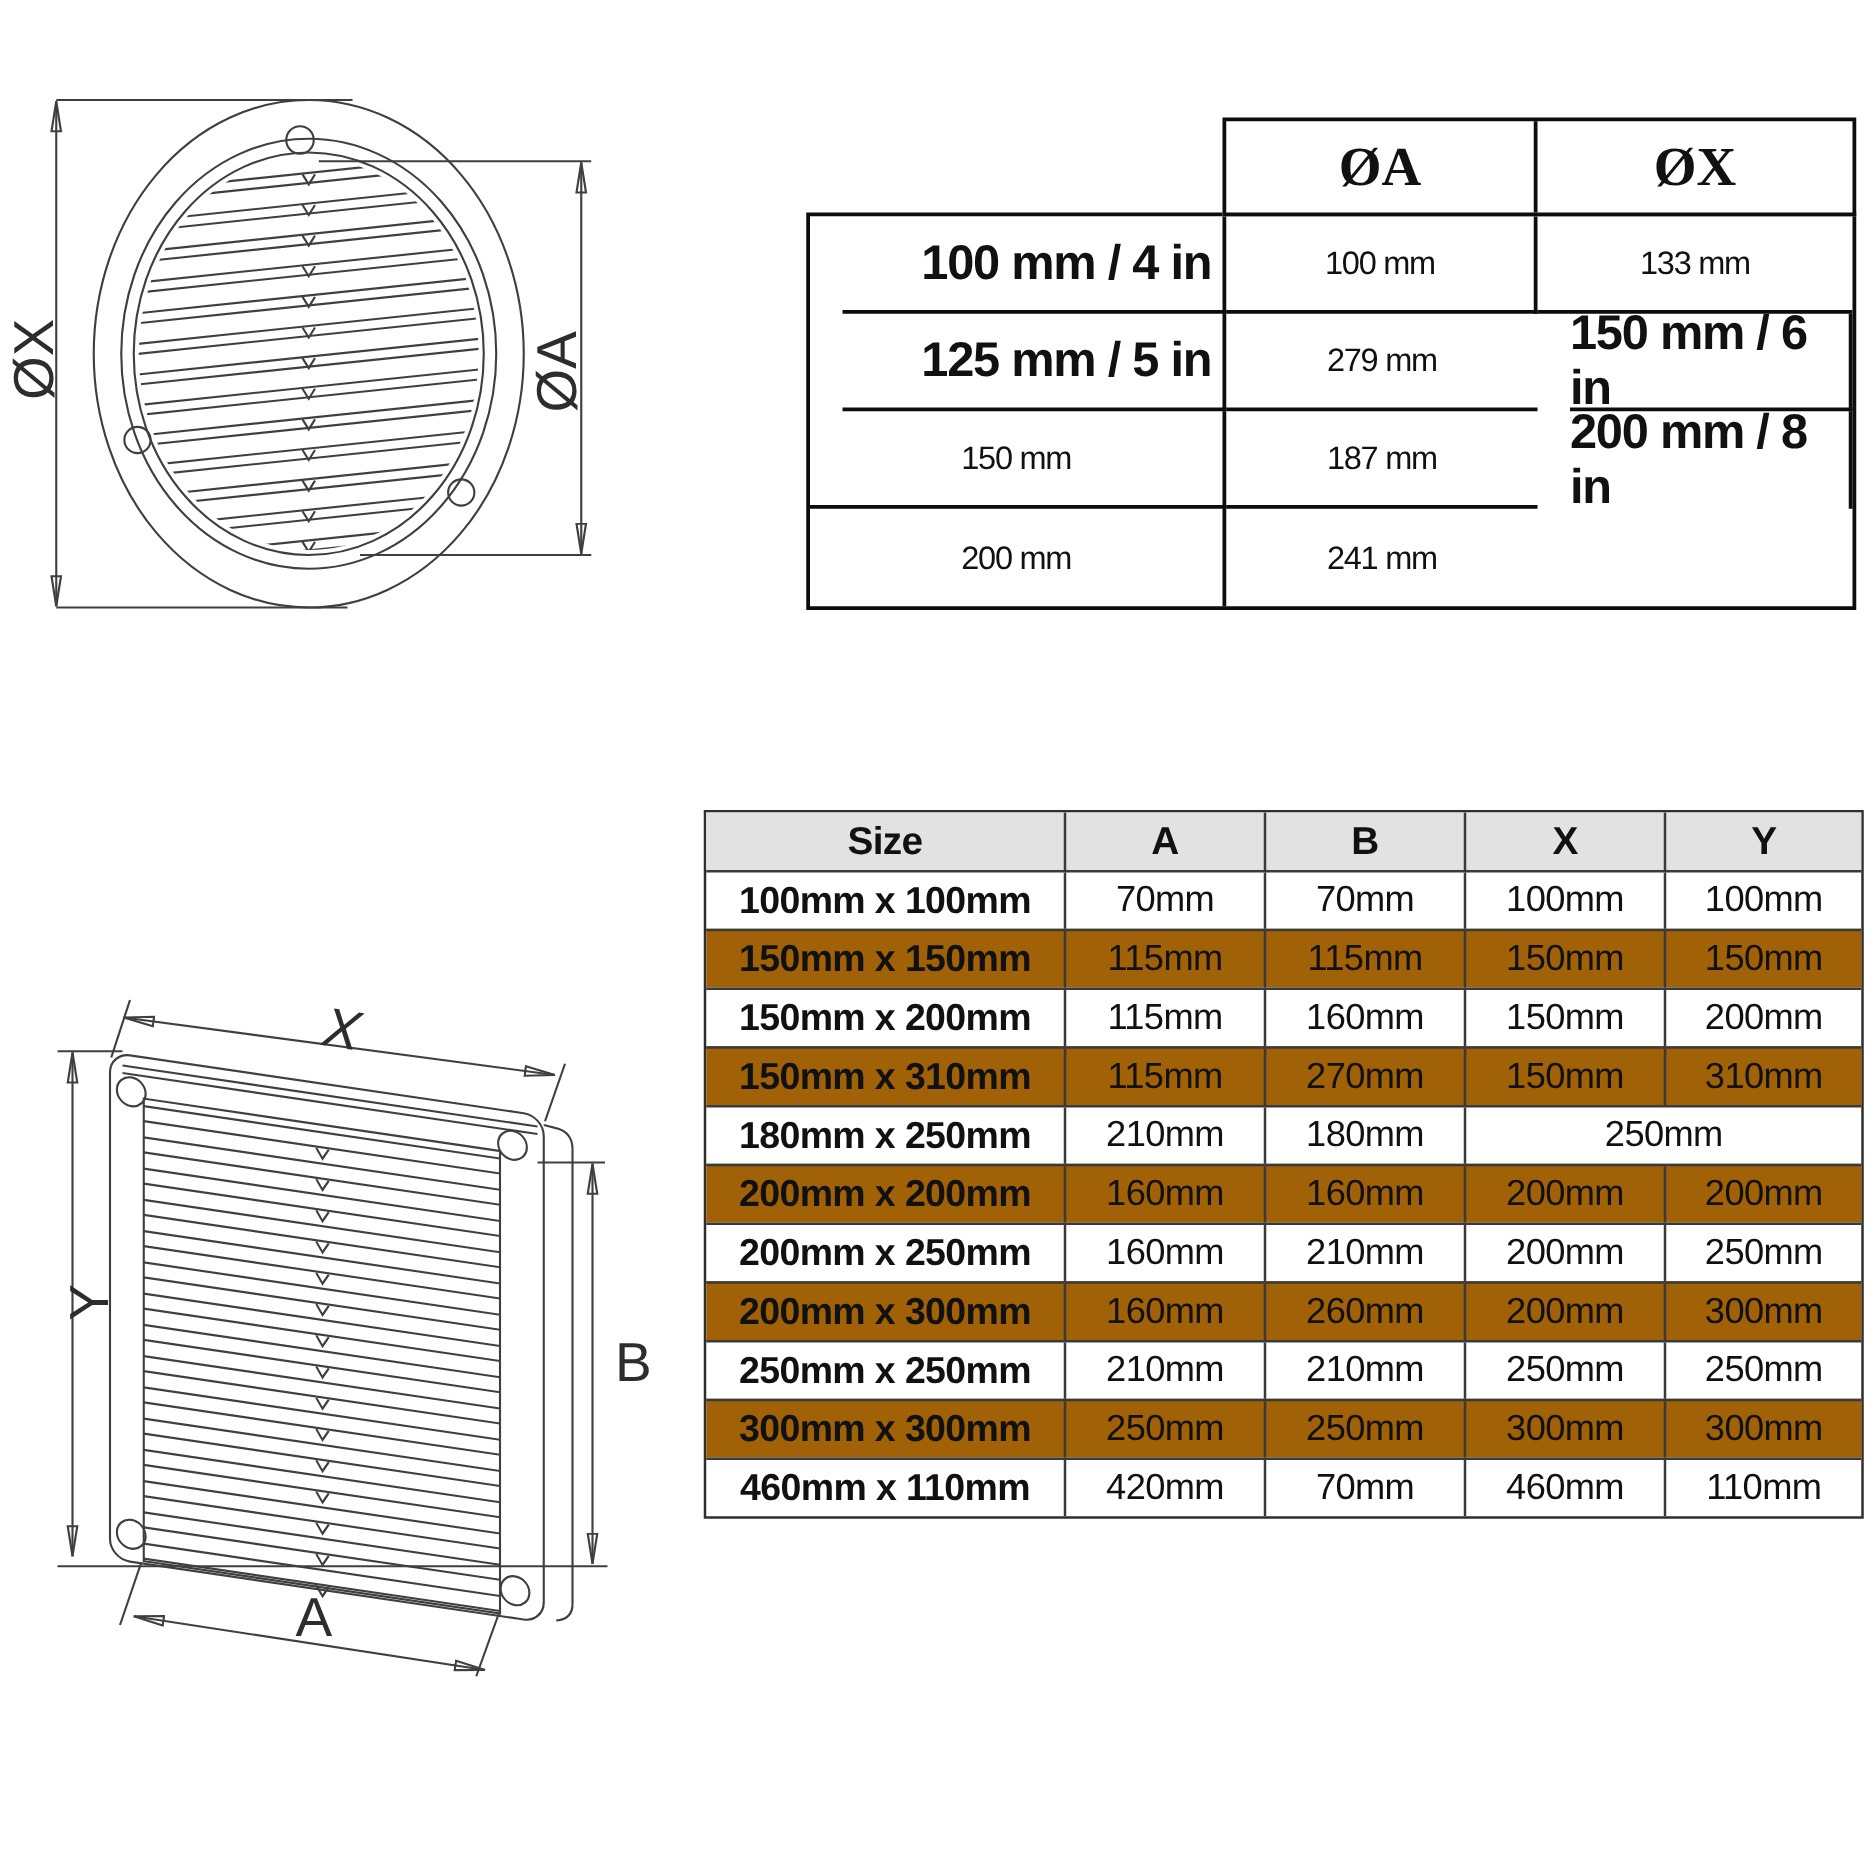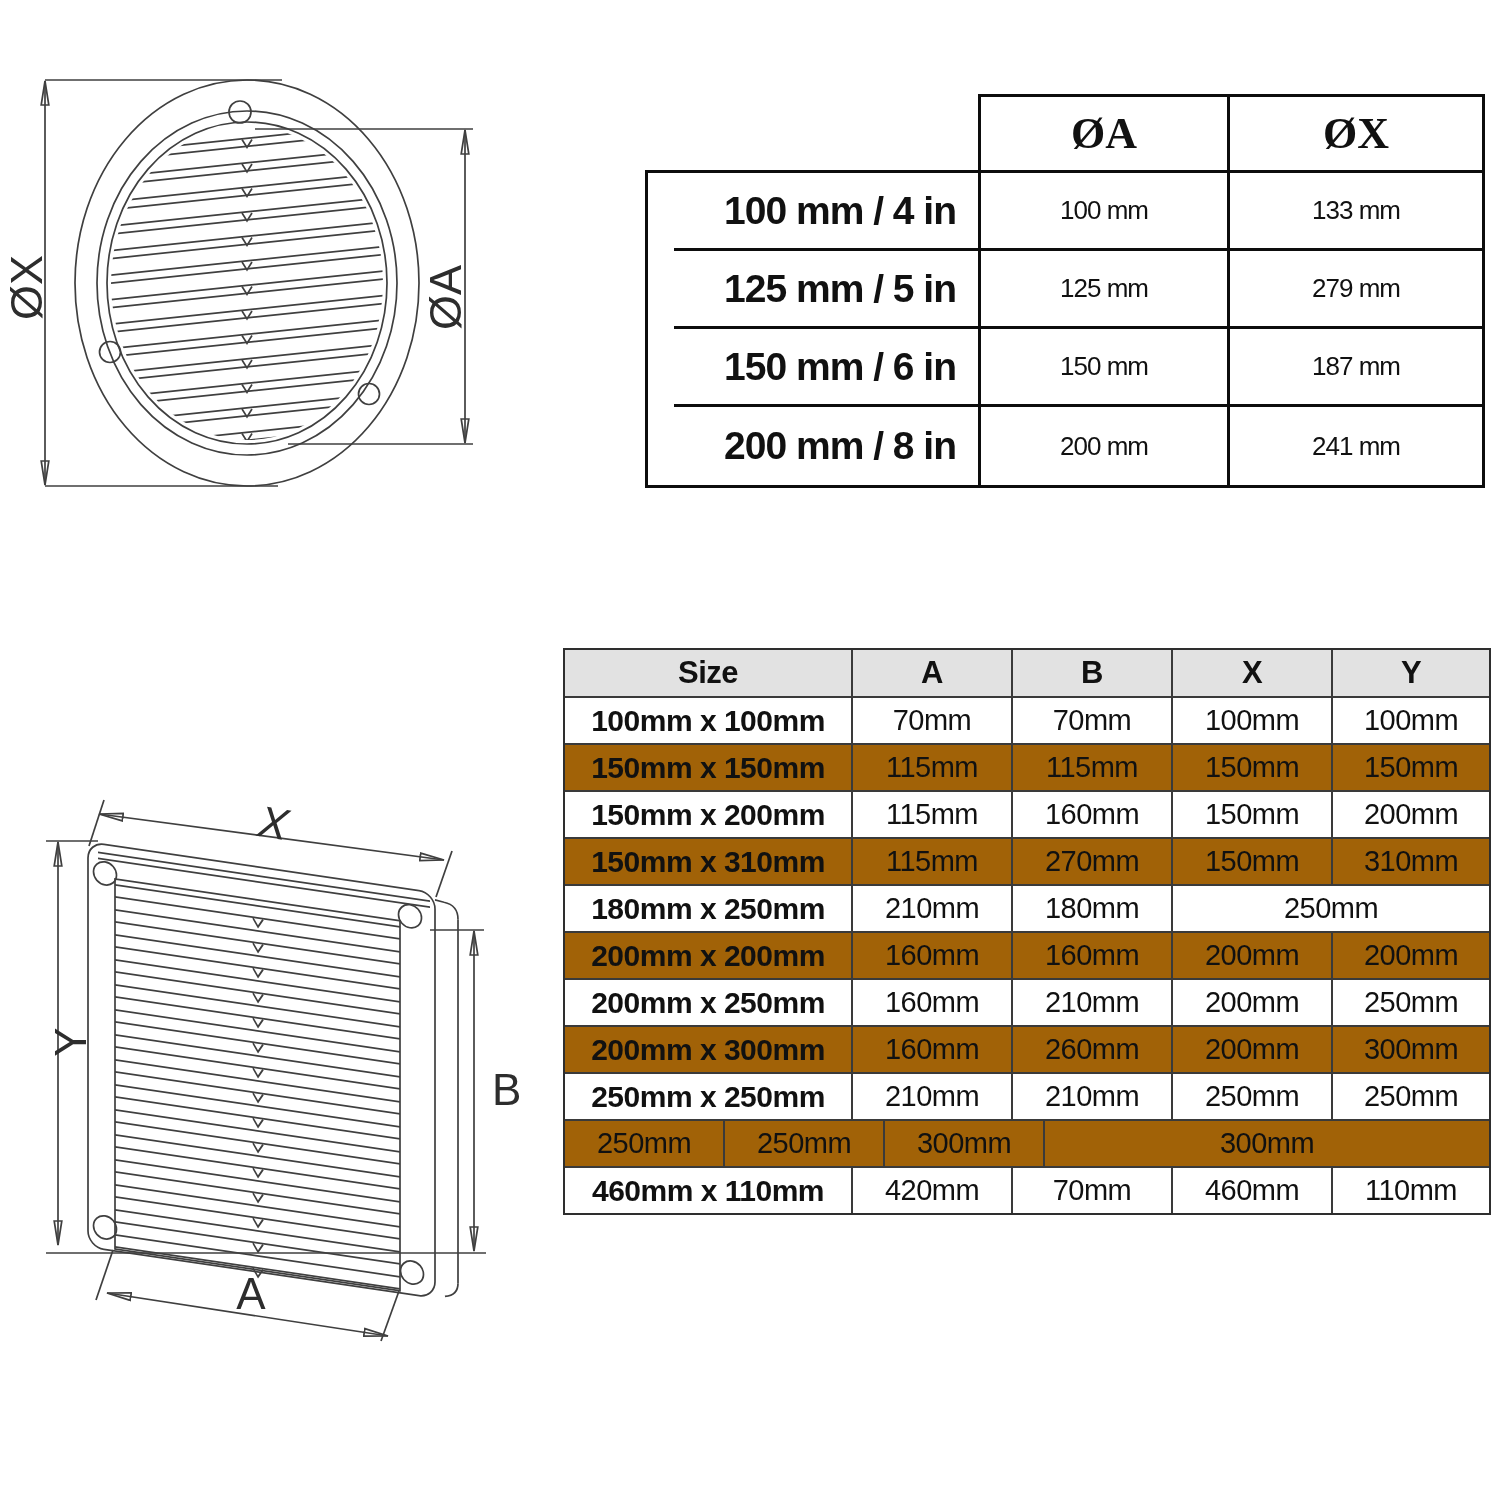--- a/index.html
+++ b/index.html
@@ -17,21 +17,21 @@
   .tt-hcell{display:flex;align-items:center;justify-content:center;box-sizing:border-box;
             font-family:"Liberation Serif",serif;font-weight:bold;font-size:44px;}
   .tt-hcell.first{width:249px;border-right:3px solid #0d0d0d;}
   .tt-hcell.second{flex:1;}
   .tt-body{position:absolute;left:0;top:76px;width:840px;border:3px solid #0d0d0d;
            box-sizing:border-box;display:grid;grid-template-columns:333px 249px 252px;
            grid-auto-rows:78px;background:#fff;}
   .tt-cell{display:flex;align-items:center;box-sizing:border-box;border-bottom:3px solid #0d0d0d;}
   .tt-cell.colA,.tt-cell.colB{border-right:3px solid #0d0d0d;}
   .tt-cell:nth-last-child(-n+3){border-bottom:none;}
-  .tt-cell.lbl{justify-content:flex-end;padding-right:22px;font-weight:bold;font-size:39px;letter-spacing:-1px;margin-left:26px;}
+  .tt-cell.lbl{justify-content:flex-end;padding-right:9px;font-weight:bold;font-size:39px;letter-spacing:-1px;margin-left:26px;}
   .tt-cell.val{justify-content:center;font-size:26px;letter-spacing:-1px;}
 
   
   #bottom-table{position:absolute;left:563px;top:648px;width:928px;
                 border:2px solid #2e2e2e;box-sizing:border-box;background:#fff;}
   .bt-row{display:flex;height:47px;box-sizing:border-box;border-top:2px solid #3a3a3a;}
   .bt-row.head{height:46px;border-top:none;background:#e2e2e2;}
   .bt-row.alt{background:#a16207;}
   .bt-cell{display:flex;align-items:center;justify-content:center;box-sizing:border-box;
            border-right:2px solid #3a3a3a;font-size:29px;letter-spacing:-0.5px;}
@@ -228,21 +228,20 @@
     <div class="tt-head">
       <div class="tt-hcell first">ØA</div>
       <div class="tt-hcell second">ØX</div>
     </div>
     <div class="tt-body">
       <div class="tt-cell lbl colA">100 mm / 4 in</div>
       <div class="tt-cell val colB">100 mm</div>
       <div class="tt-cell val">133 mm</div>
 
       <div class="tt-cell lbl colA">125 mm / 5 in</div>
-      <div class="tt-cell val colB">125 mm</div>
       <div class="tt-cell val">279 mm</div>
 
       <div class="tt-cell lbl colA">150 mm / 6 in</div>
       <div class="tt-cell val colB">150 mm</div>
       <div class="tt-cell val">187 mm</div>
 
       <div class="tt-cell lbl colA">200 mm / 8 in</div>
       <div class="tt-cell val colB">200 mm</div>
       <div class="tt-cell val">241 mm</div>
     </div>
@@ -313,20 +312,21 @@
       <div class="bt-cell c4">300mm</div>
     </div>
     <div class="bt-row">
       <div class="bt-cell c0">250mm x 250mm</div>
       <div class="bt-cell c1">210mm</div>
       <div class="bt-cell c2">210mm</div>
       <div class="bt-cell c3">250mm</div>
       <div class="bt-cell c4">250mm</div>
     </div>
     <div class="bt-row alt">
+      <div class="bt-cell c0">300mm x 300mm</div>
       <div class="bt-cell c1">250mm</div>
       <div class="bt-cell c2">250mm</div>
       <div class="bt-cell c3">300mm</div>
       <div class="bt-cell c4">300mm</div>
     </div>
     <div class="bt-row">
       <div class="bt-cell c0">460mm x 110mm</div>
       <div class="bt-cell c1">420mm</div>
       <div class="bt-cell c2">70mm</div>
       <div class="bt-cell c3">460mm</div>

